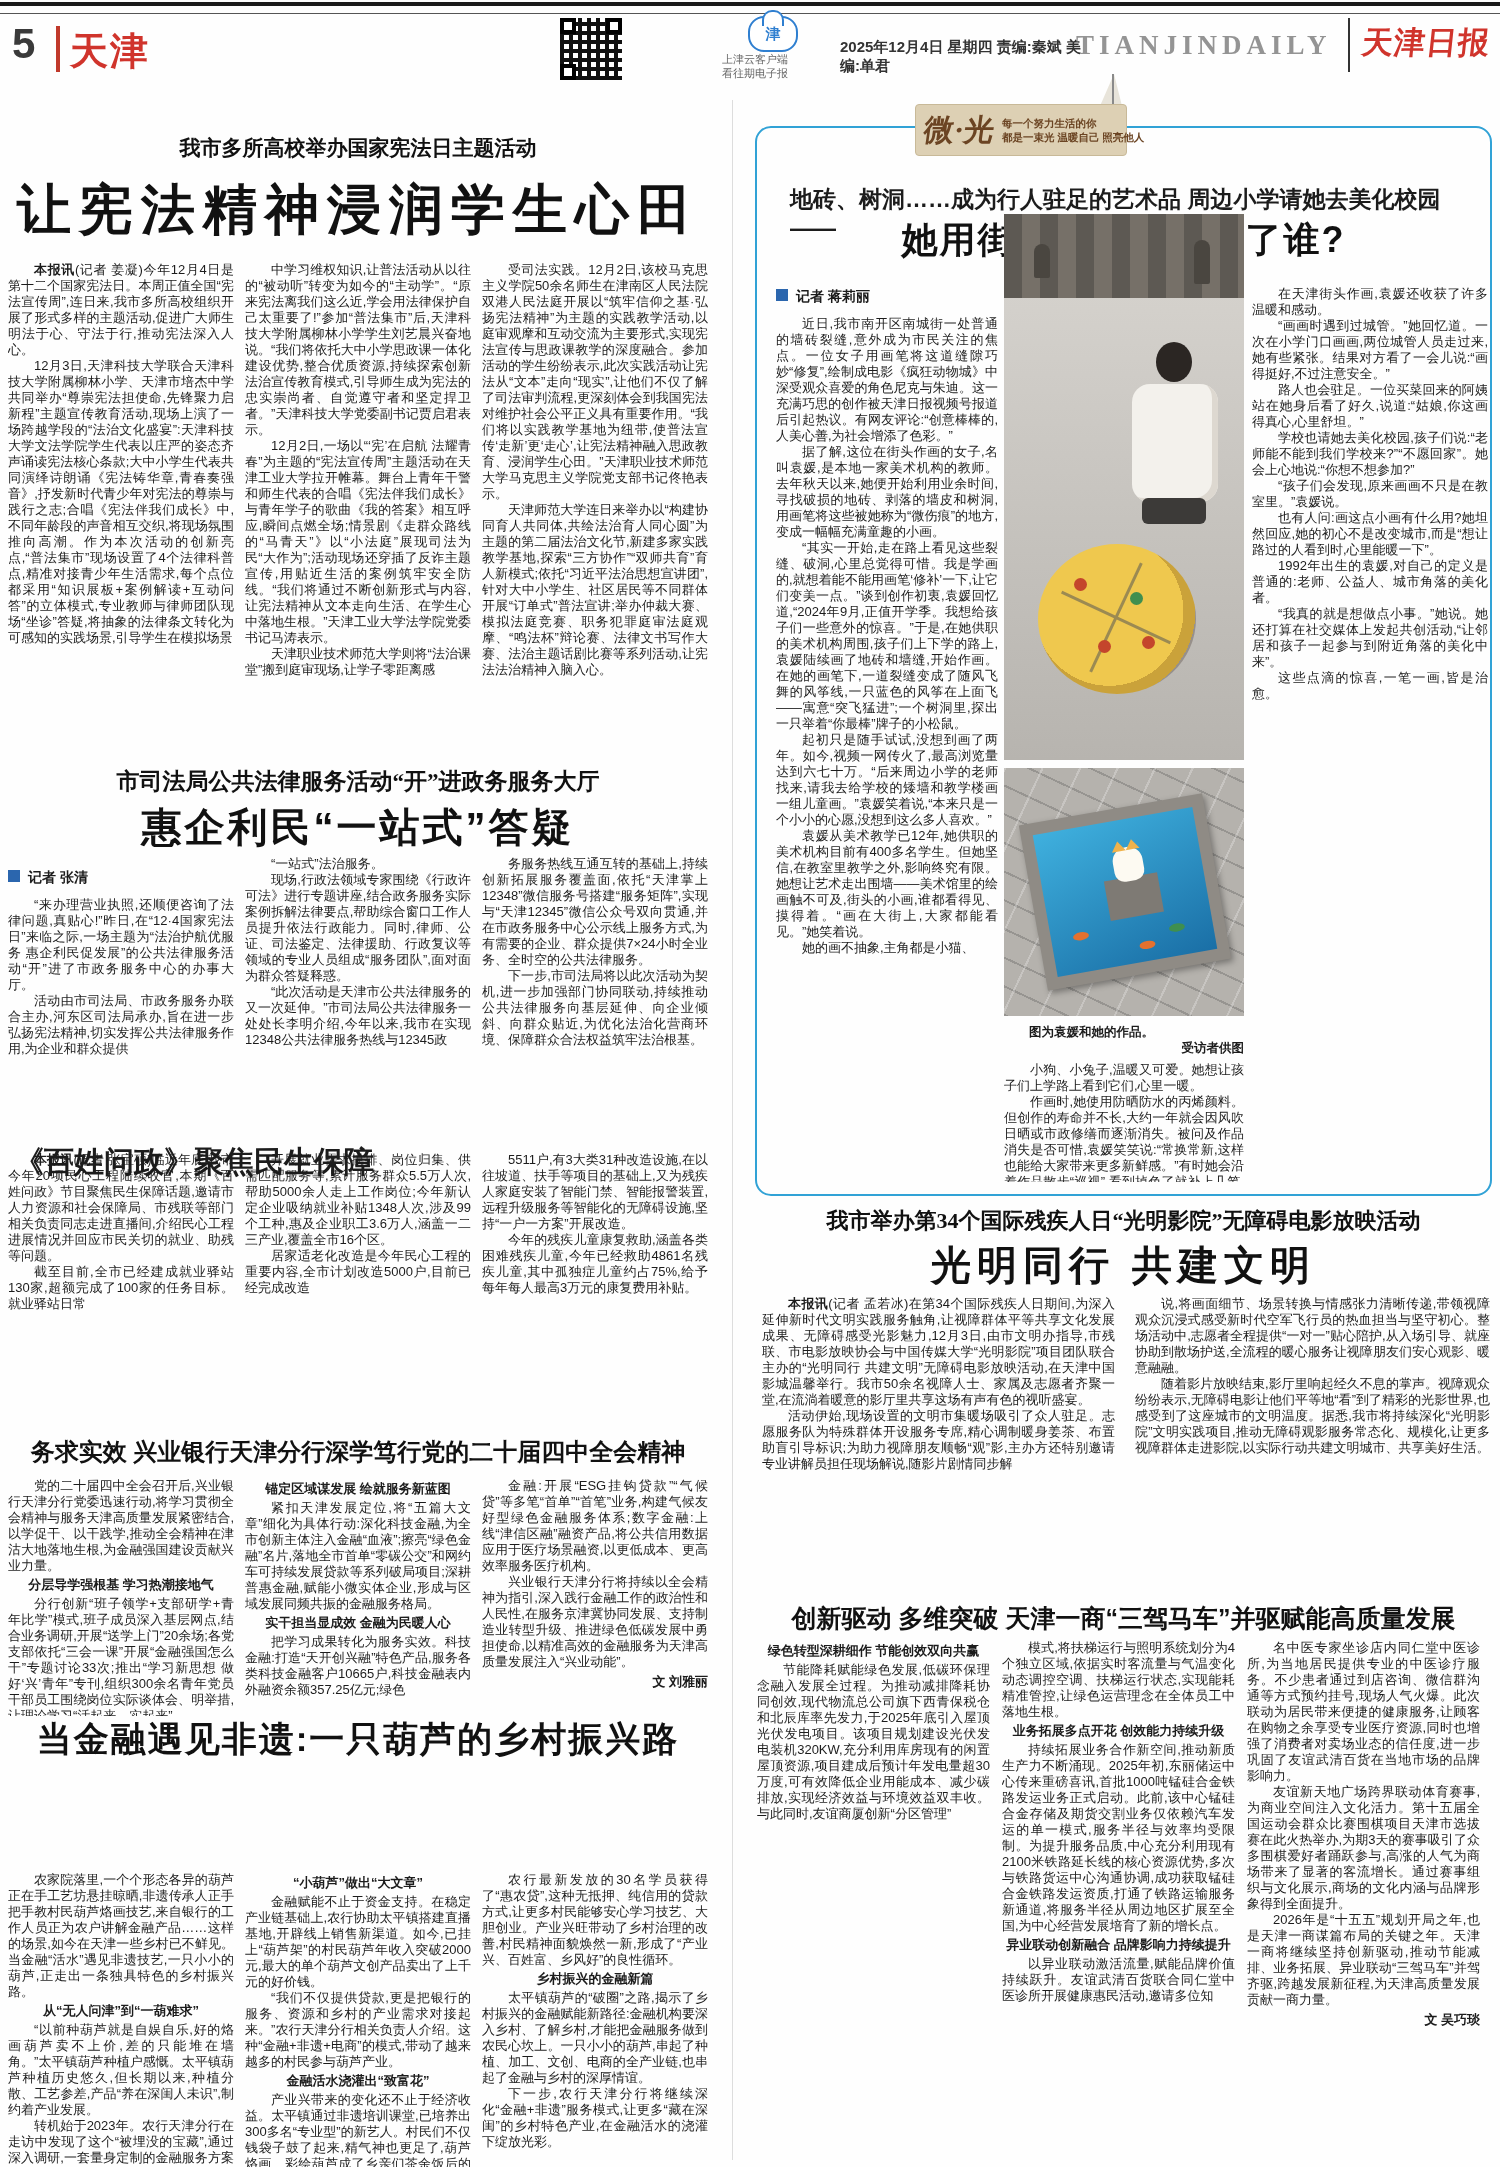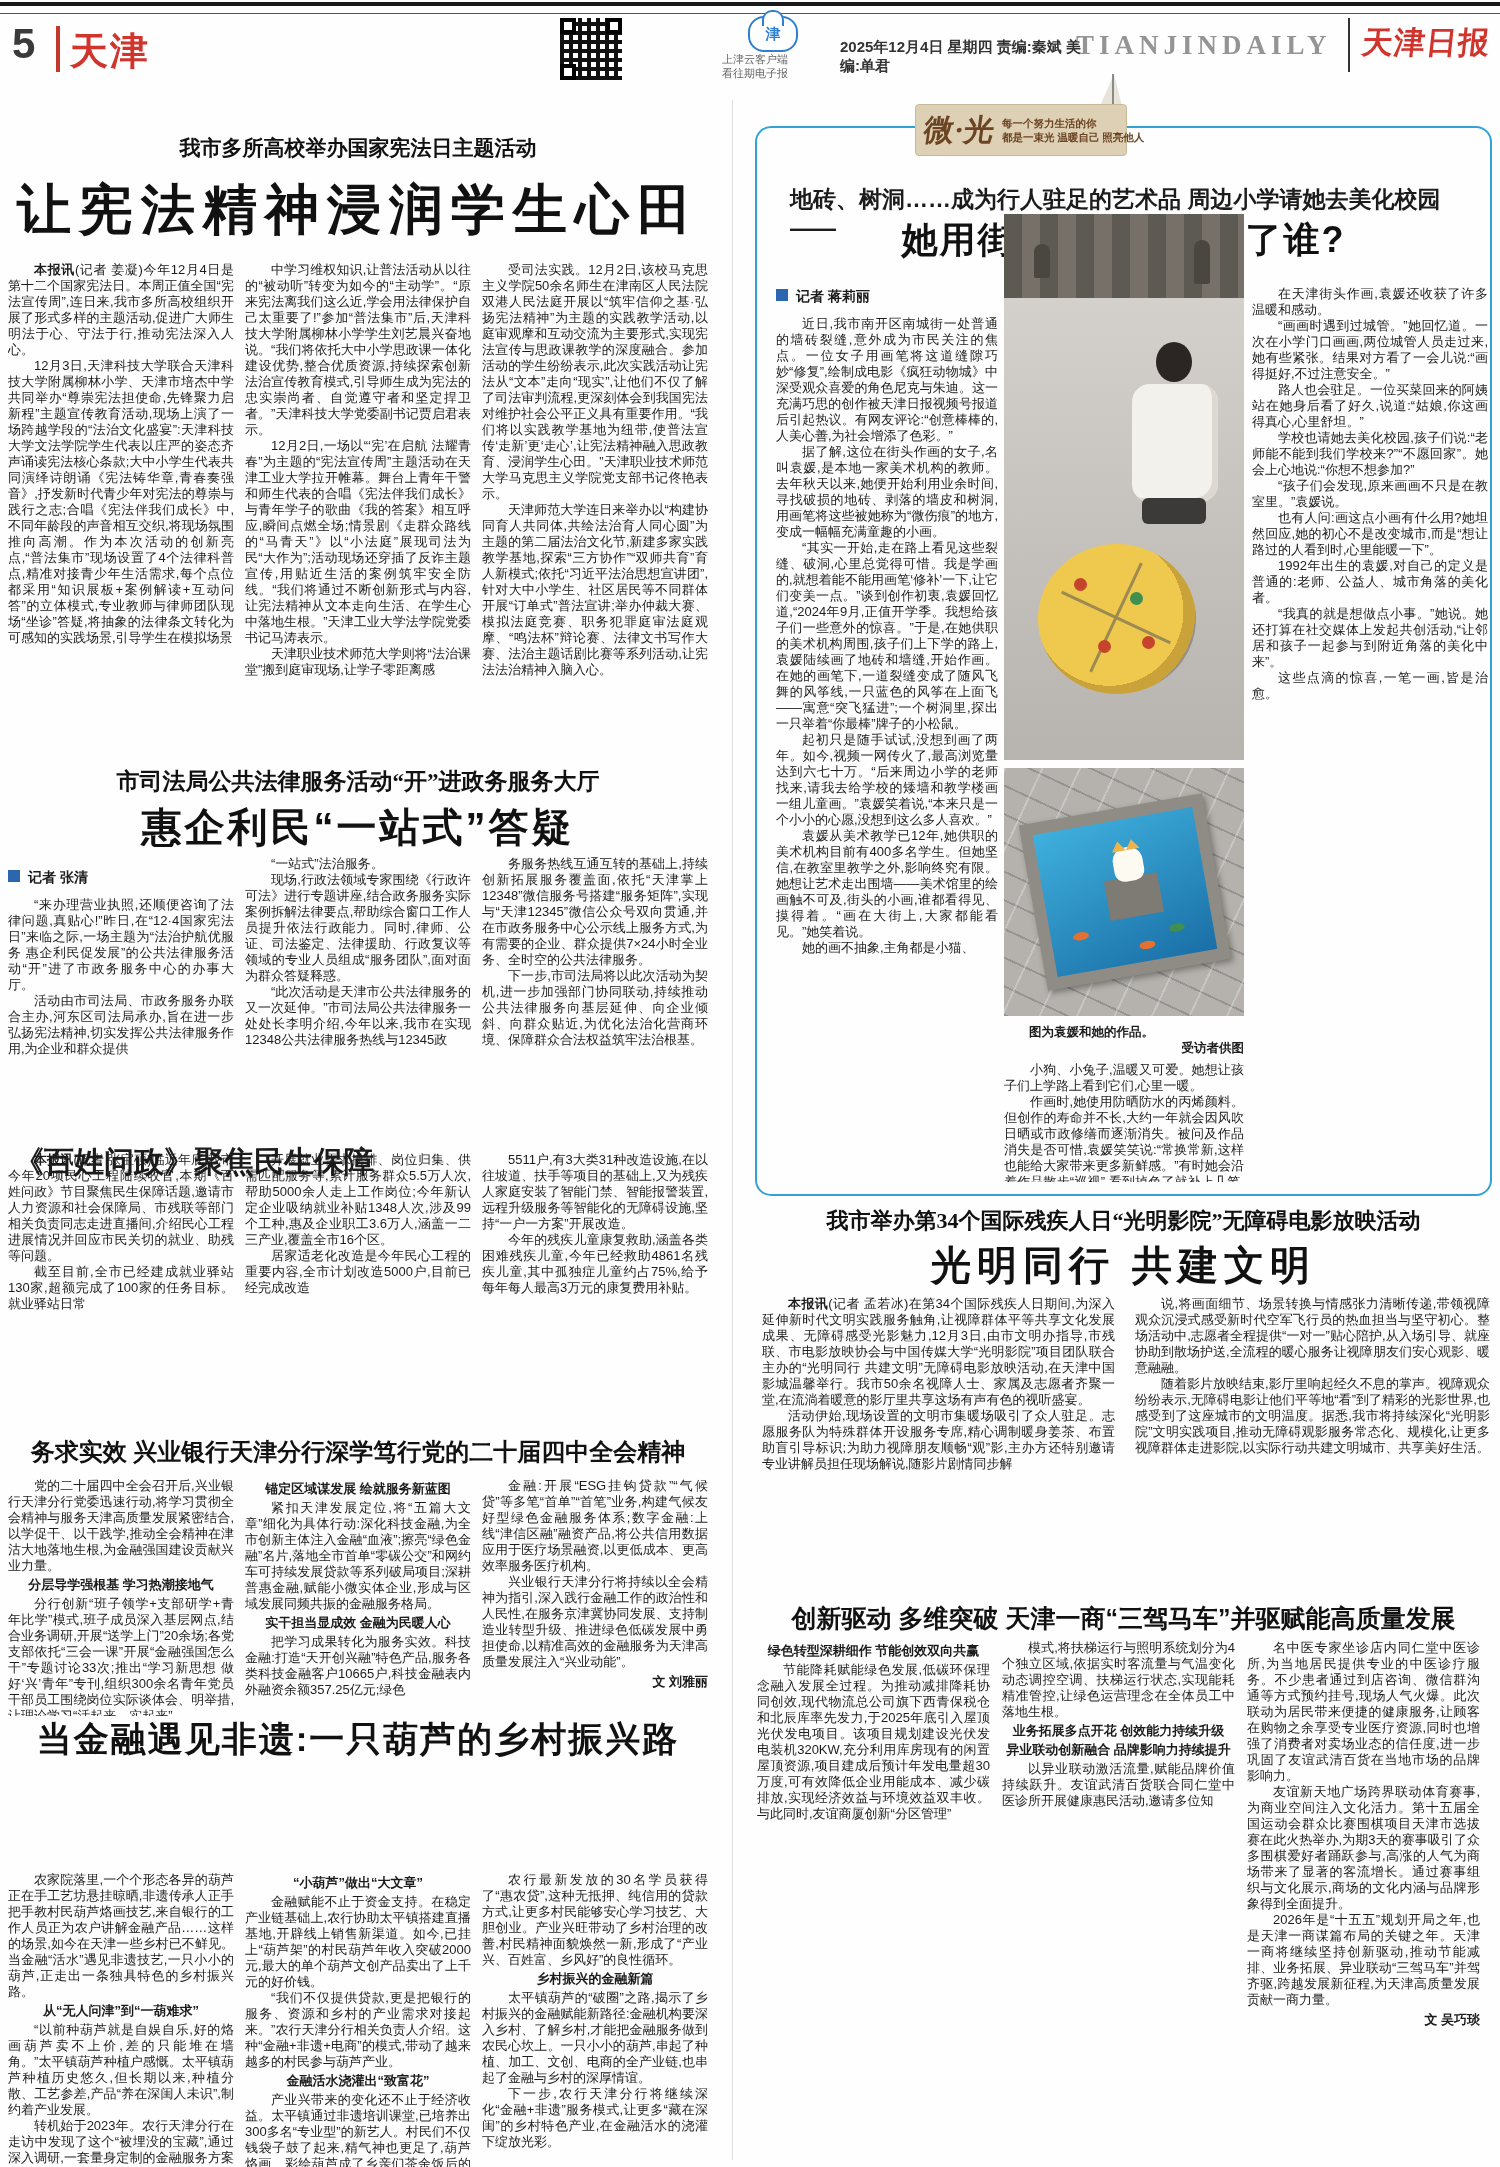--- a/index.html
+++ b/index.html
@@ -276,20 +276,21 @@
 
 <div class="abs hl" style="left:755px;top:1602px;width:737px;font-size:25px;">创新驱动 多维突破 天津一商“三驾马车”并驱赋能高质量发展</div>
 <div class="abs bcol-wrap" style="left:757px;top:1640px;width:735px;gap:12px;">
   <div class="bcol" style="width:233px;height:520px;">
       <p class="sub">绿色转型深耕细作 节能创效双向共赢</p>
       <p class="p">节能降耗赋能绿色发展,低碳环保理念融入发展全过程。为推动减排降耗协同创效,现代物流总公司旗下西青保税仓和北辰库率先发力,于2025年底引入屋顶光伏发电项目。该项目规划建设光伏发电装机320KW,充分利用库房现有的闲置屋顶资源,项目建成后预计年发电量超30万度,可有效降低企业用能成本、减少碳排放,实现经济效益与环境效益双丰收。与此同时,友谊商厦创新“分区管理”</p>
     </div>
   <div class="bcol" style="width:233px;height:520px;">
       <p class="p">模式,将扶梯运行与照明系统划分为4个独立区域,依据实时客流量与气温变化动态调控空调、扶梯运行状态,实现能耗精准管控,让绿色运营理念在全体员工中落地生根。</p>
       <p class="sub">业务拓展多点开花 创效能力持续升级</p>
+      <p class="p">持续拓展业务合作新空间,推动新质生产力不断涌现。2025年初,东丽储运中心传来重磅喜讯,首批1000吨锰硅合金铁路发运业务正式启动。此前,该中心锰硅合金存储及期货交割业务仅依赖汽车发运的单一模式,服务半径与效率均受限制。为提升服务品质,中心充分利用现有2100米铁路延长线的核心资源优势,多次与铁路货运中心沟通协调,成功获取锰硅合金铁路发运资质,打通了铁路运输服务新通道,将服务半径从周边地区扩展至全国,为中心经营发展培育了新的增长点。</p>
       <p class="sub">异业联动创新融合 品牌影响力持续提升</p>
       <p class="p">以异业联动激活流量,赋能品牌价值持续跃升。友谊武清百货联合同仁堂中医诊所开展健康惠民活动,邀请多位知</p>
     </div>
   <div class="bcol" style="width:233px;height:520px;">
       <p class="p">名中医专家坐诊店内同仁堂中医诊所,为当地居民提供专业的中医诊疗服务。不少患者通过到店咨询、微信群沟通等方式预约挂号,现场人气火爆。此次联动为居民带来便捷的健康服务,让顾客在购物之余享受专业医疗资源,同时也增强了消费者对卖场业态的信任度,进一步巩固了友谊武清百货在当地市场的品牌影响力。</p>
       <p class="p">友谊新天地广场跨界联动体育赛事,为商业空间注入文化活力。第十五届全国运动会群众比赛围棋项目天津市选拔赛在此火热举办,为期3天的赛事吸引了众多围棋爱好者踊跃参与,高涨的人气为商场带来了显著的客流增长。通过赛事组织与文化展示,商场的文化内涵与品牌形象得到全面提升。</p>
       <p class="p">2026年是“十五五”规划开局之年,也是天津一商谋篇布局的关键之年。天津一商将继续坚持创新驱动,推动节能减排、业务拓展、异业联动“三驾马车”并驾齐驱,跨越发展新征程,为天津高质量发展贡献一商力量。</p>
       <p class="credit">文 吴巧琰</p>
     </div>
 </div>

